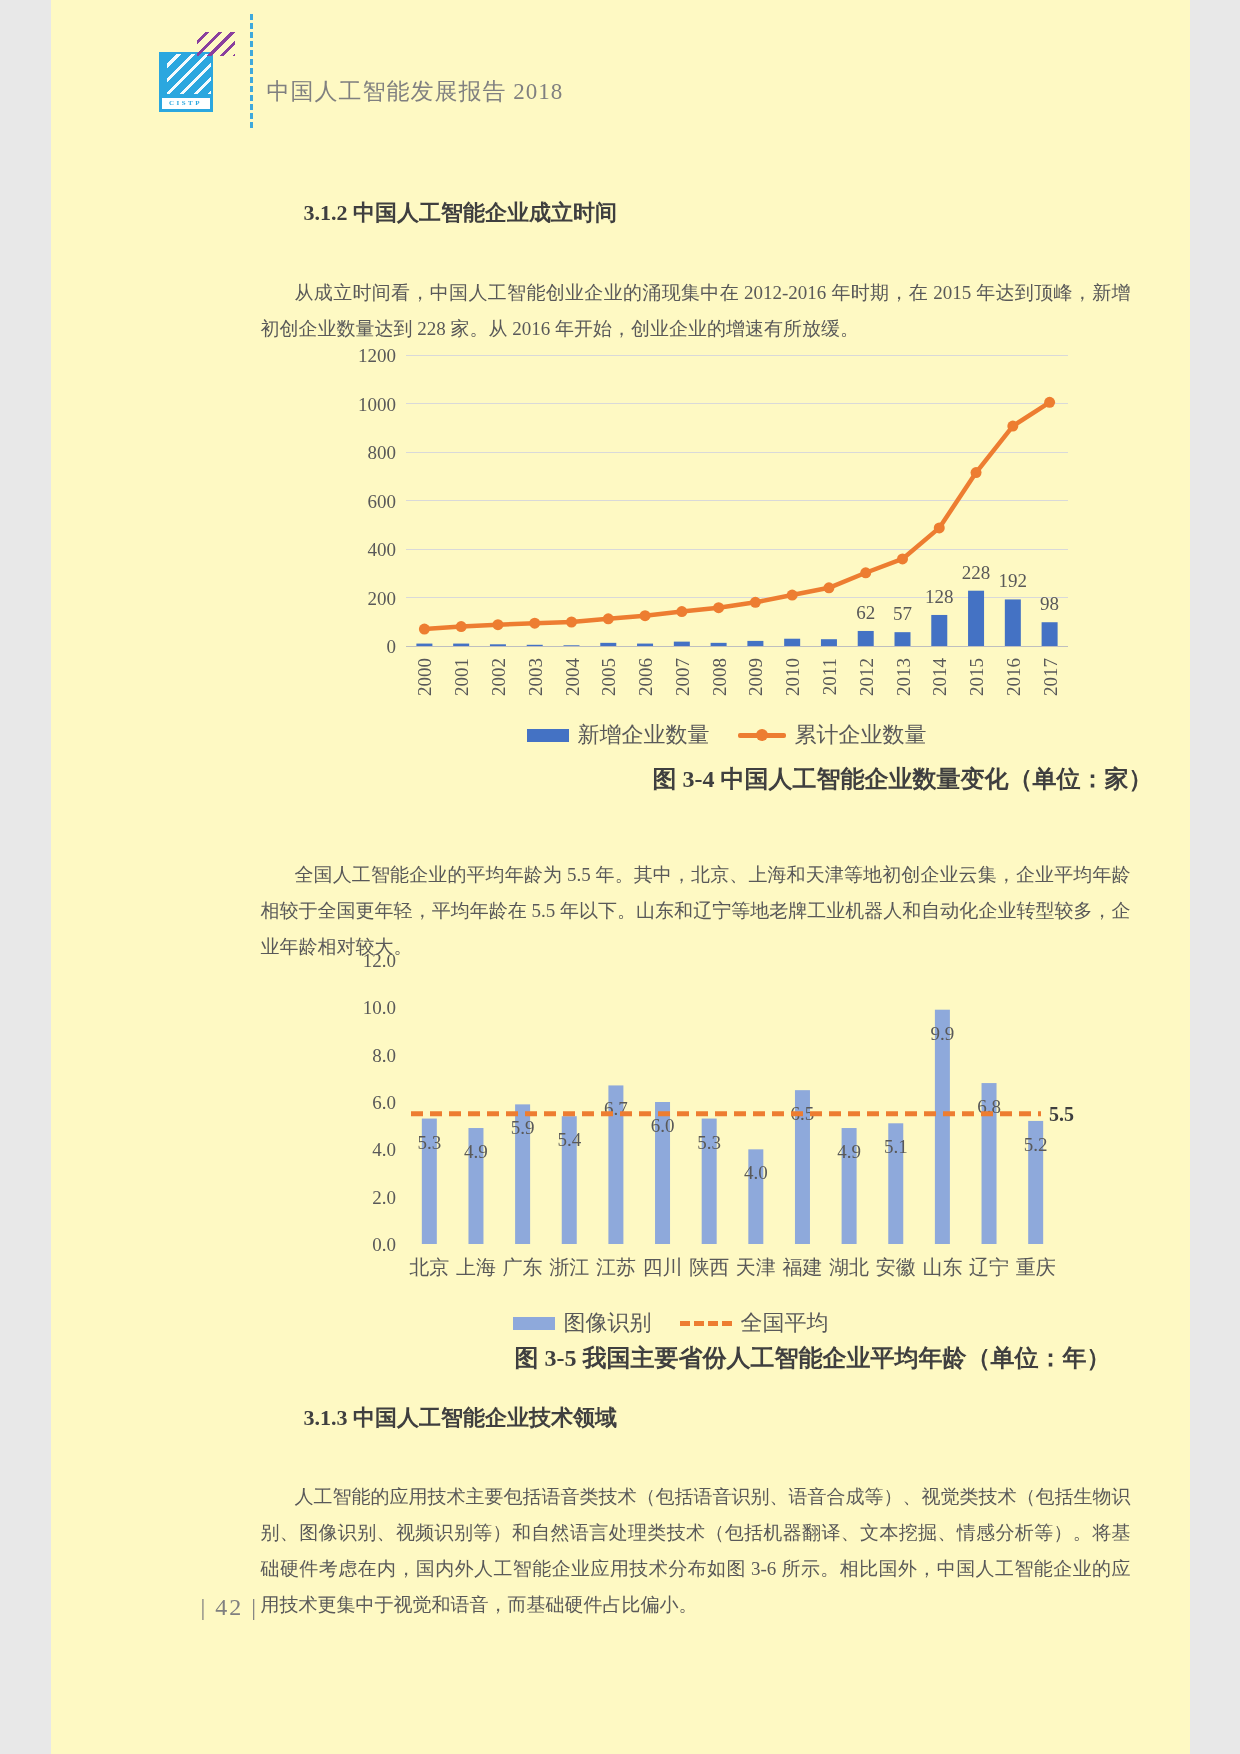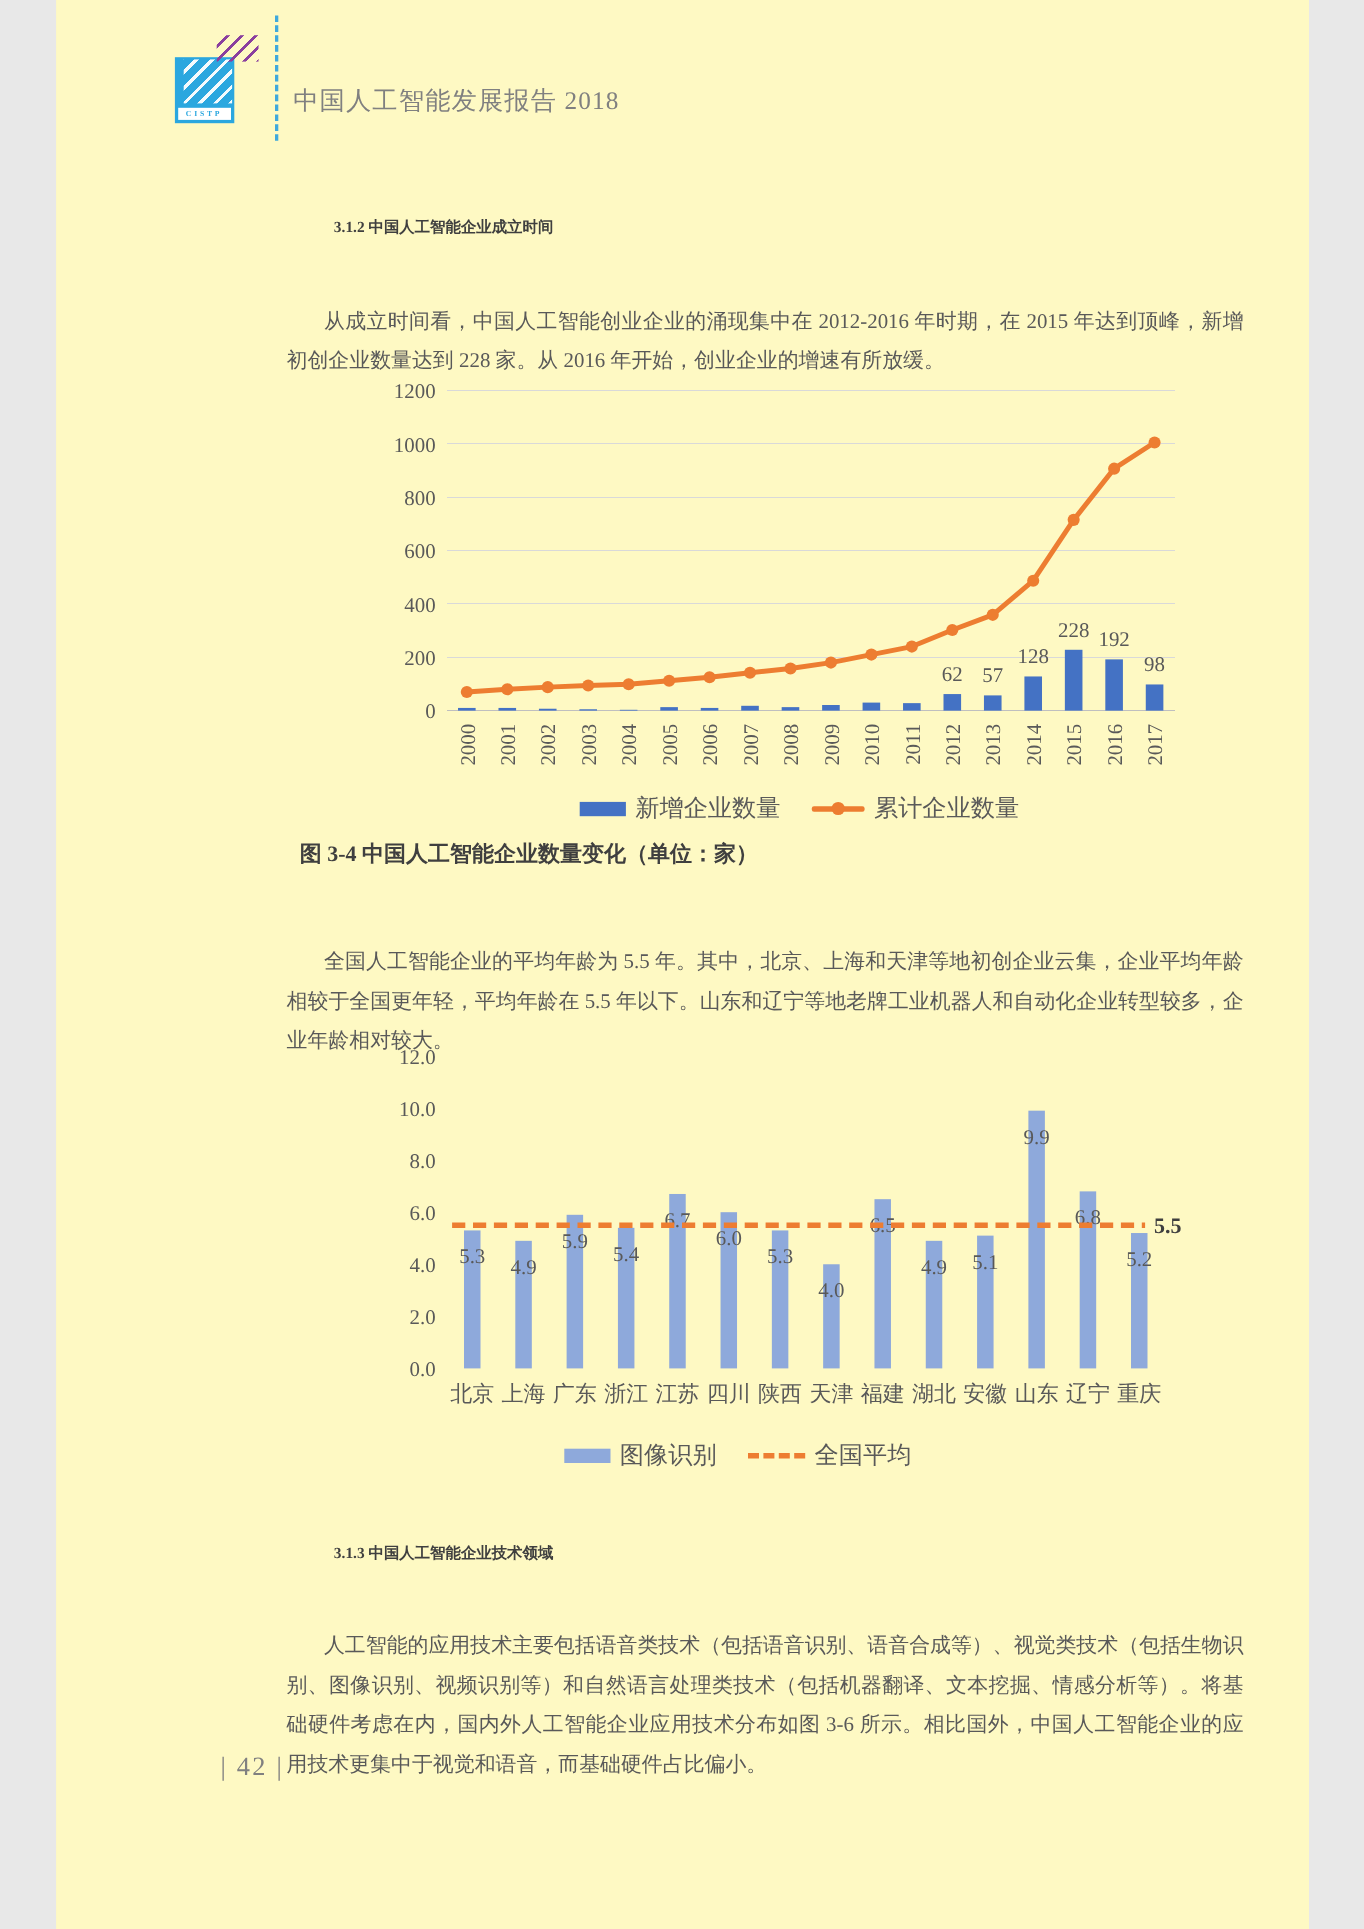--- a/index.html
+++ b/index.html
@@ -11,24 +11,24 @@
   .logo{position:absolute;left:108px;top:52px;width:54px;height:60px;background:#2BA7DF;}
   .logo-hatch{position:absolute;right:2px;top:2px;width:44px;height:40px;
     background:repeating-linear-gradient(135deg,rgba(255,255,255,0) 0 7px,rgba(255,255,255,.95) 7px 10px);}
   .logo-word{position:absolute;left:3px;right:3px;bottom:3px;height:11px;background:#ffffff;
     color:#2BA7DF;font-size:7px;font-weight:bold;letter-spacing:2.5px;text-align:center;line-height:11px;}
   .purple-hatch{position:absolute;left:146px;top:32px;width:38px;height:24px;
     background:repeating-linear-gradient(135deg,rgba(0,0,0,0) 0 6px,#8A3F9E 6px 9px);}
   .divider{position:absolute;left:199px;top:14px;height:114px;width:0;border-left:3px dashed #3FA9DC;}
   .report-title{position:absolute;left:216px;top:76px;font-size:23px;color:#808080;letter-spacing:1px;}
   
-  .h2{position:absolute;font-size:14px;font-weight:bold;color:#3F3F3F;}
+  .h2{position:absolute;font-size:22px;font-weight:bold;color:#3F3F3F;}
   .para{position:absolute;width:870px;left:210px;font-size:19px;line-height:36px;
     text-align:justify;color:#595959;text-indent:34px;margin-top:35px;}
-  .caption{position:absolute;font-size:20px;font-weight:bold;color:#3F3F3F;text-align:left;}
+  .caption{position:absolute;font-size:24px;font-weight:bold;color:#3F3F3F;text-align:right;}
   
   .chart-svg{position:absolute;}
   .legend{position:absolute;display:flex;justify-content:center;align-items:center;
     font-size:22px;color:#595959;}
   .legend .item{display:flex;align-items:center;margin:0 14px;}
   .legend .lbl{margin-left:9px;}
   .sw-bar{width:42px;height:13px;background:#4472C4;}
   .sw-bar2{width:42px;height:13px;background:#8EA9DB;}
   .sw-line{position:relative;width:48px;height:5px;background:#ED7D31;border-radius:2px;}
   .sw-line .dot{position:absolute;left:50%;top:50%;width:12px;height:12px;margin:-6px 0 0 -6px;
@@ -222,18 +222,19 @@
   <div class="legend" style="left:300px;top:1308px;width:640px;">
     <div class="item">
       <span class="sw-bar2"></span>
       <span class="lbl">图像识别</span>
     </div>
     <div class="item">
       <span class="sw-dash"></span>
       <span class="lbl">全国平均</span>
     </div>
   </div>
+  <div class="caption" style="left:180px;top:1342px;width:880px;">图 3-5 我国主要省份人工智能企业平均年龄（单位：年）</div>
 
   <div class="h2" style="left:253px;top:1403px;">3.1.3 中国人工智能企业技术领域</div>
   <div class="para" style="top:1444px;">人工智能的应用技术主要包括语音类技术（包括语音识别、语音合成等）、视觉类技术（包括生物识别、图像识别、视频识别等）和自然语言处理类技术（包括机器翻译、文本挖掘、情感分析等）。将基础硬件考虑在内，国内外人工智能企业应用技术分布如图 3-6 所示。相比国外，中国人工智能企业的应用技术更集中于视觉和语音，而基础硬件占比偏小。</div>
 
   <div class="page-num">| 42 |</div>
 </div>
 
 </body></html>

